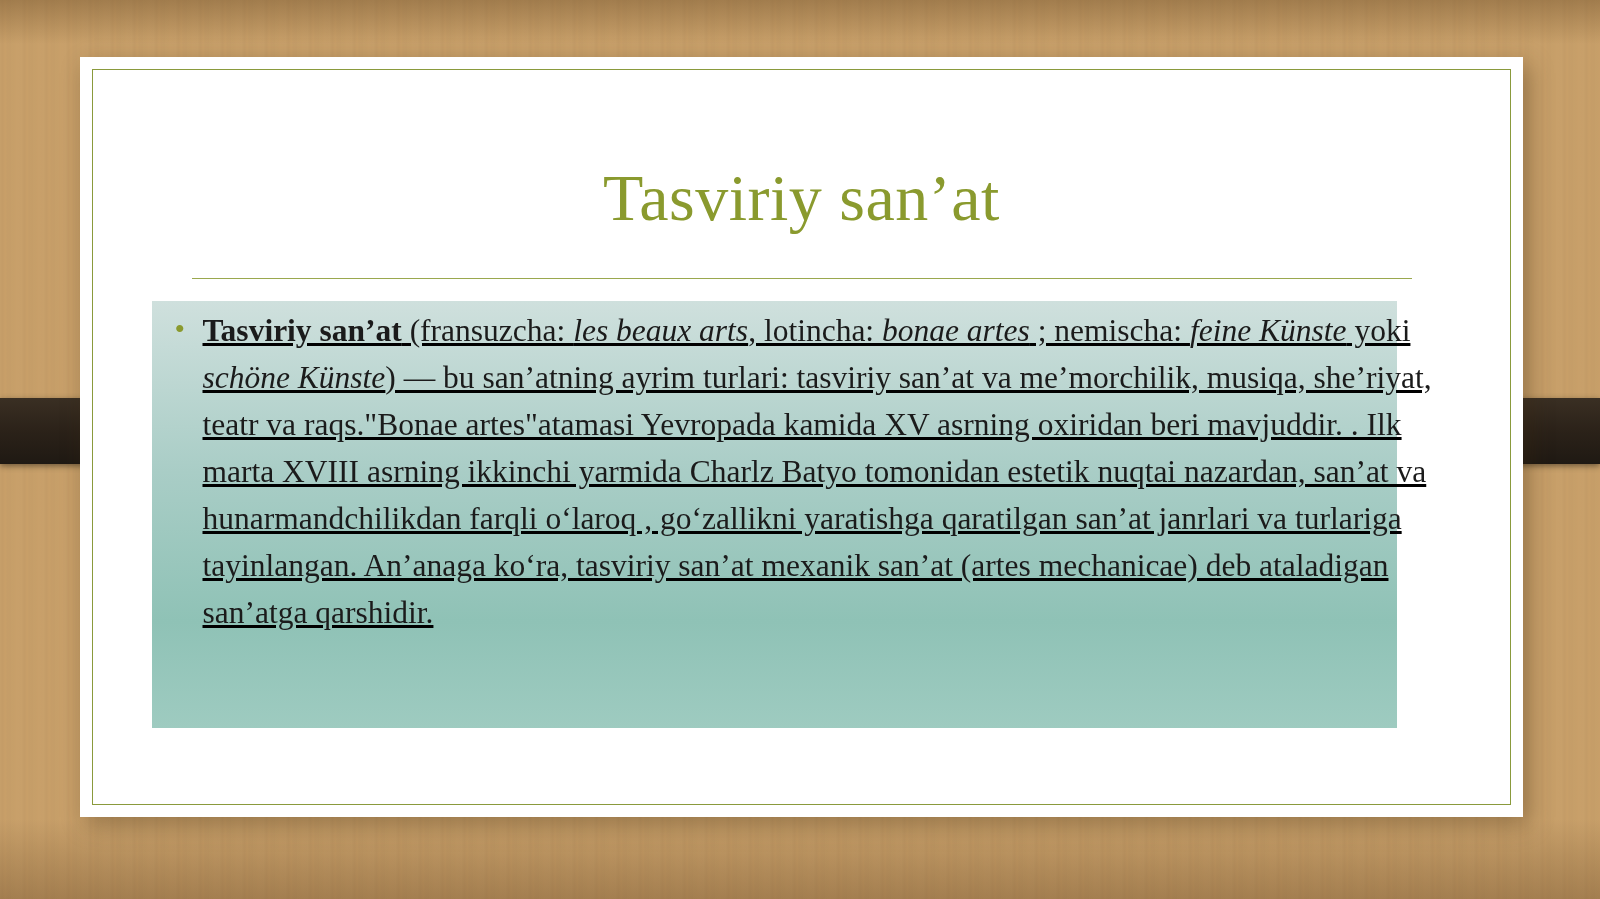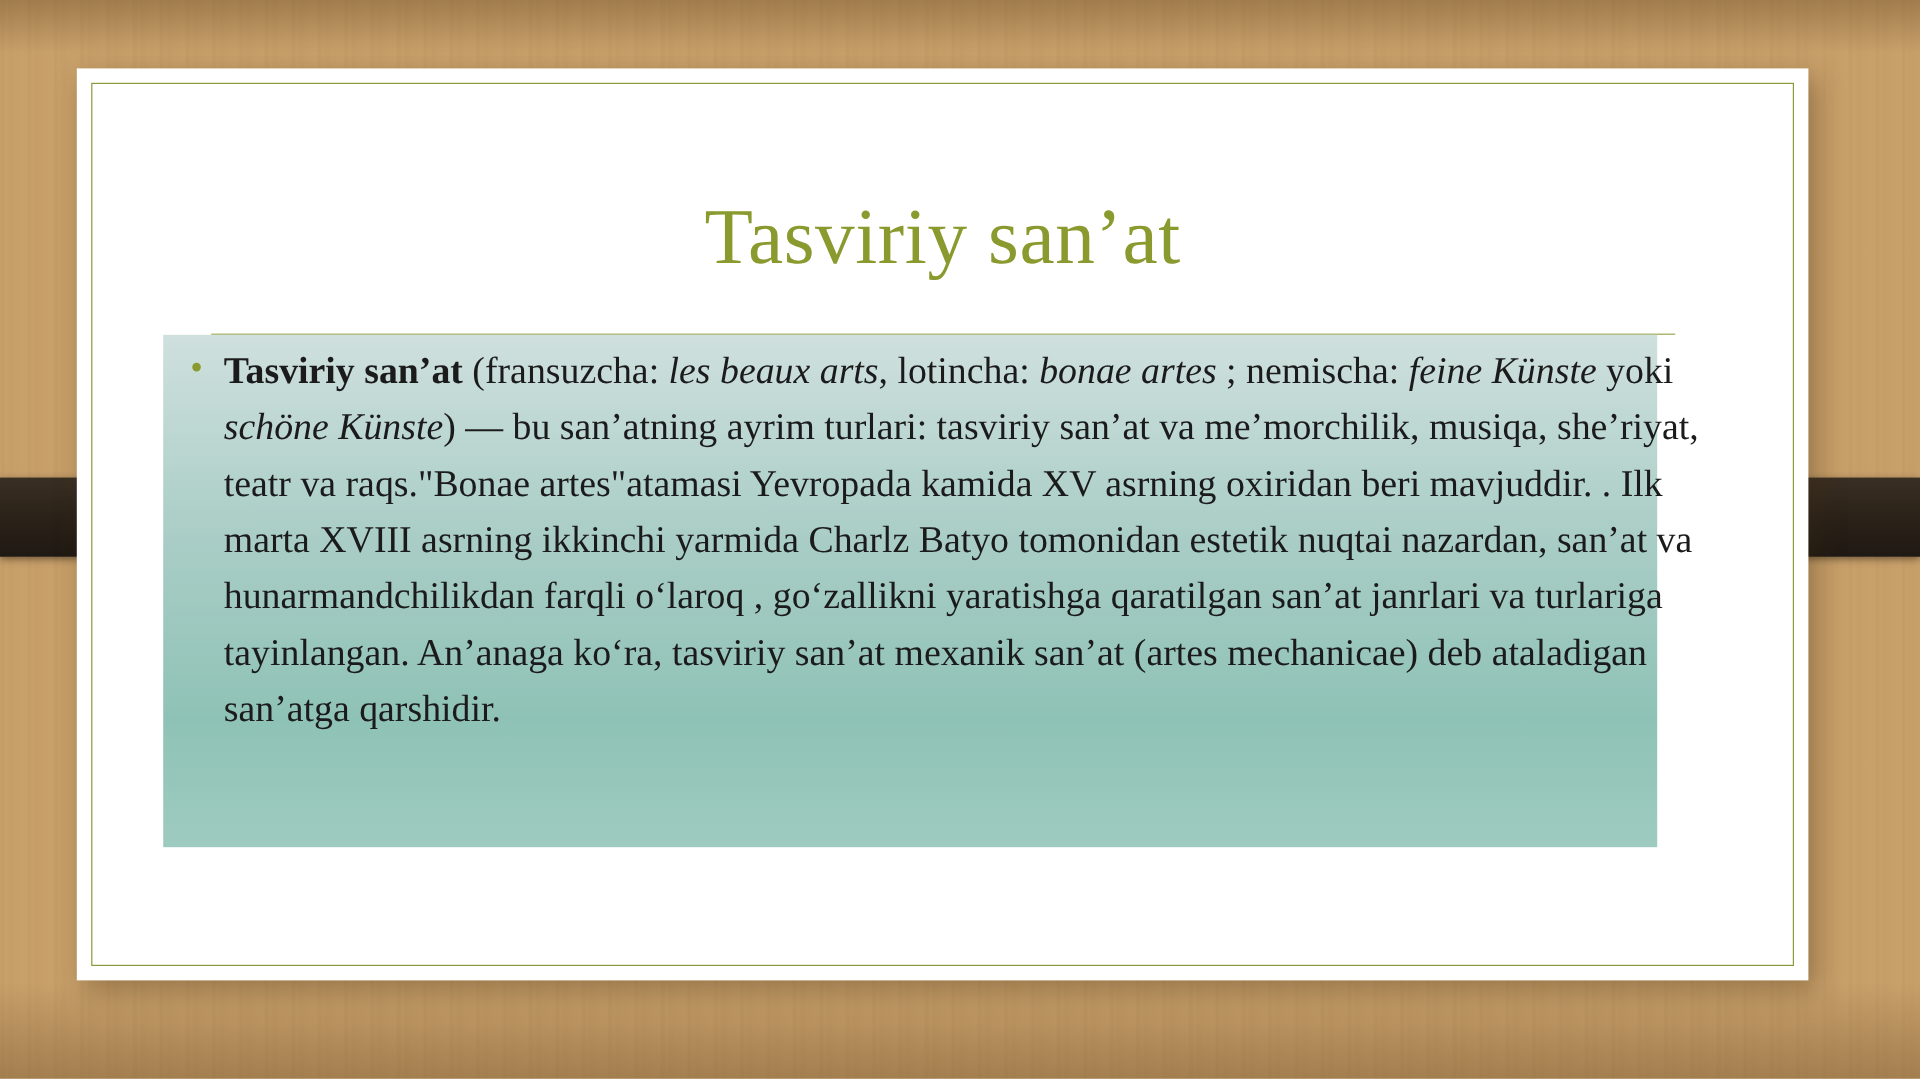--- a/index.html
+++ b/index.html
@@ -65,21 +65,21 @@
     height: 66px;
     background: linear-gradient(180deg,#3a2f23 0%, #2b2219 50%, #1f1913 100%);
     box-shadow: 0 2px 6px rgba(0,0,0,.45);
   }
   .clamp.left { left: 0; }
   .clamp.right { right: 0; }
 
   
   .slide {
     position: absolute;
-    left: 64px;
+    left: 80px;
     top: 57px;
     width: 1443px;
     height: 760px;
     background: #ffffff;
     box-shadow: 6px 8px 22px rgba(60,40,15,0.35);
   }
   .slide-inner-border {
     position: absolute;
     left: 12px; top: 12px; right: 12px; bottom: 12px;
     border: 1px solid #8a9a3c;
@@ -105,22 +105,23 @@
 
   .title-rule {
     margin: 46px auto 0 auto;
     width: 1220px;
     height: 1px;
     background: #9aa84e;
   }
 
   .body-wrap {
     position: relative;
-    margin: 0 auto 0 auto;
+    margin: 22px auto 0 auto;
     width: 1290px;
+    text-decoration: underline;
   }
 
   
   .highlight-box {
     position: absolute;
     left: -5px;
     top: 0px;
     width: 1245px;
     height: 427px;
     background: linear-gradient(180deg, #cfe0dd 0%, #a9cdc6 40%, #8fc2b6 75%, #9ecbc0 100%);

